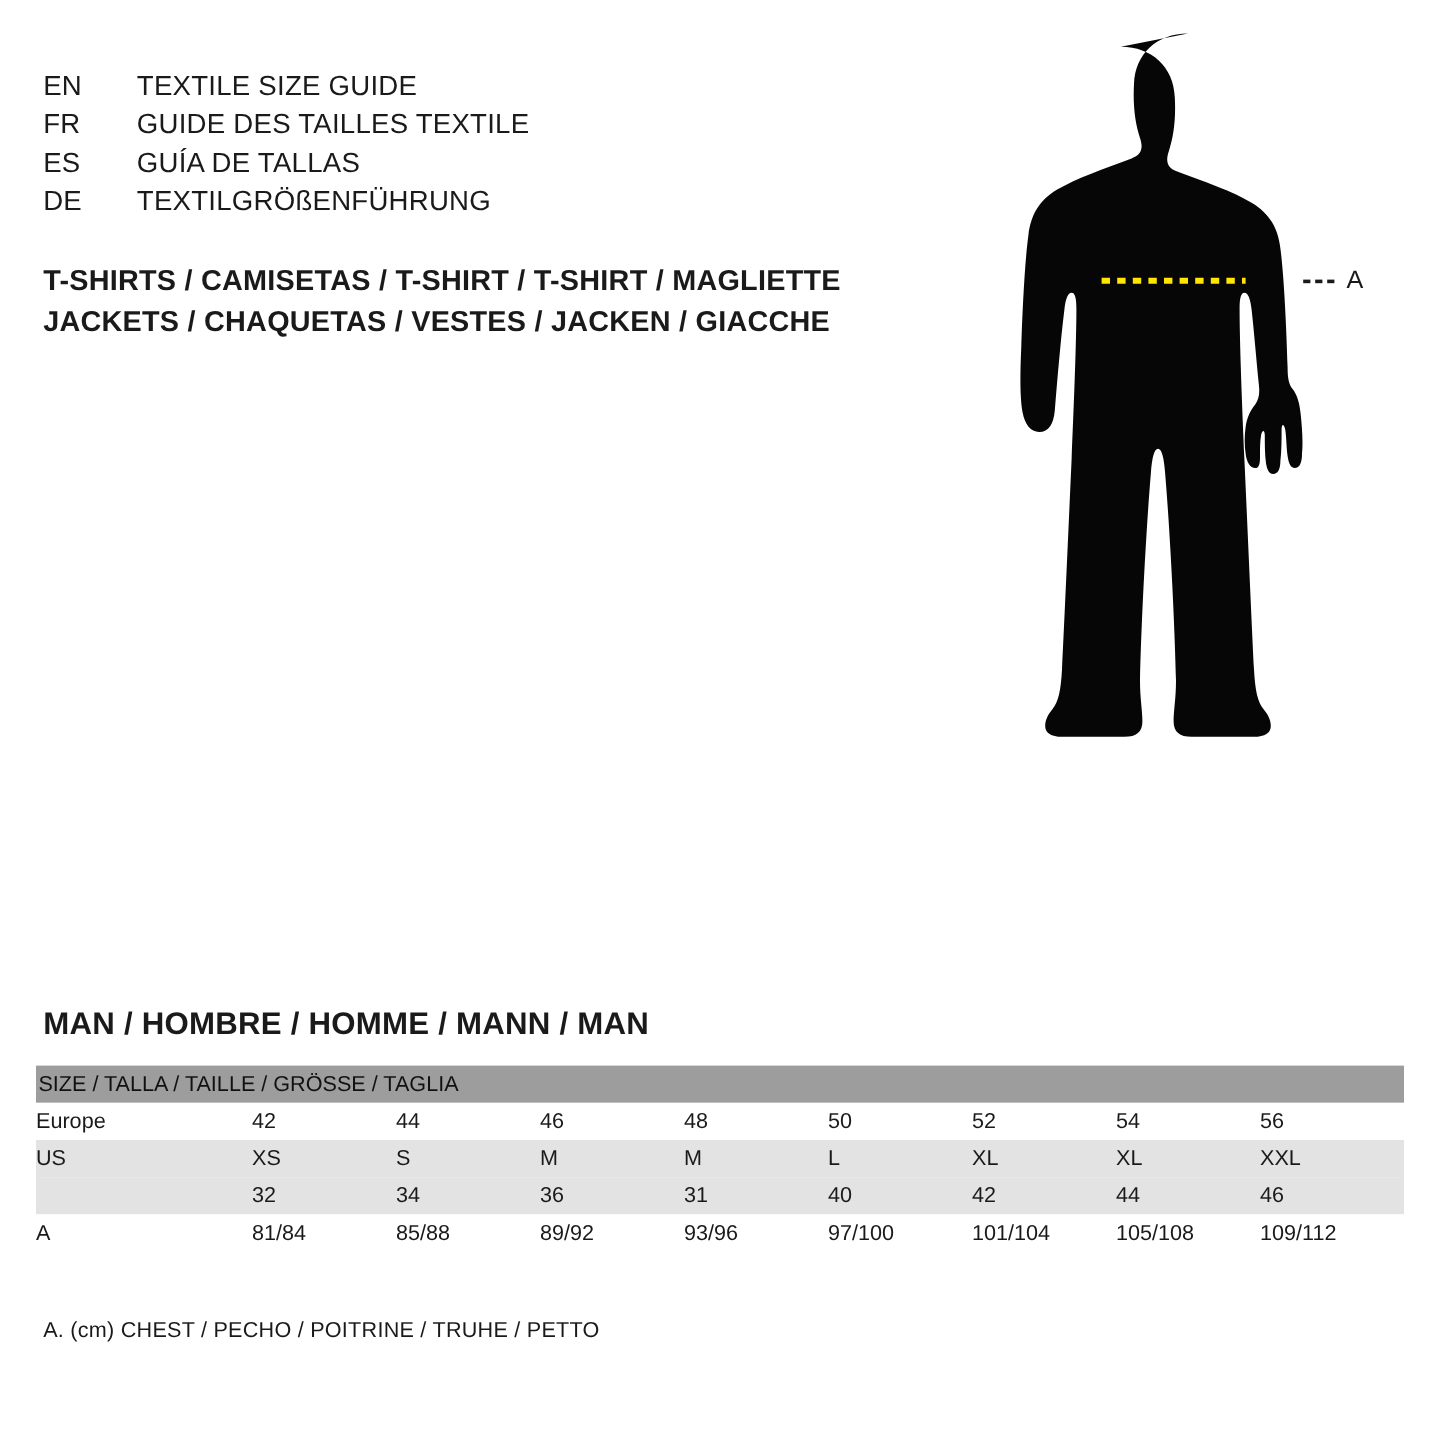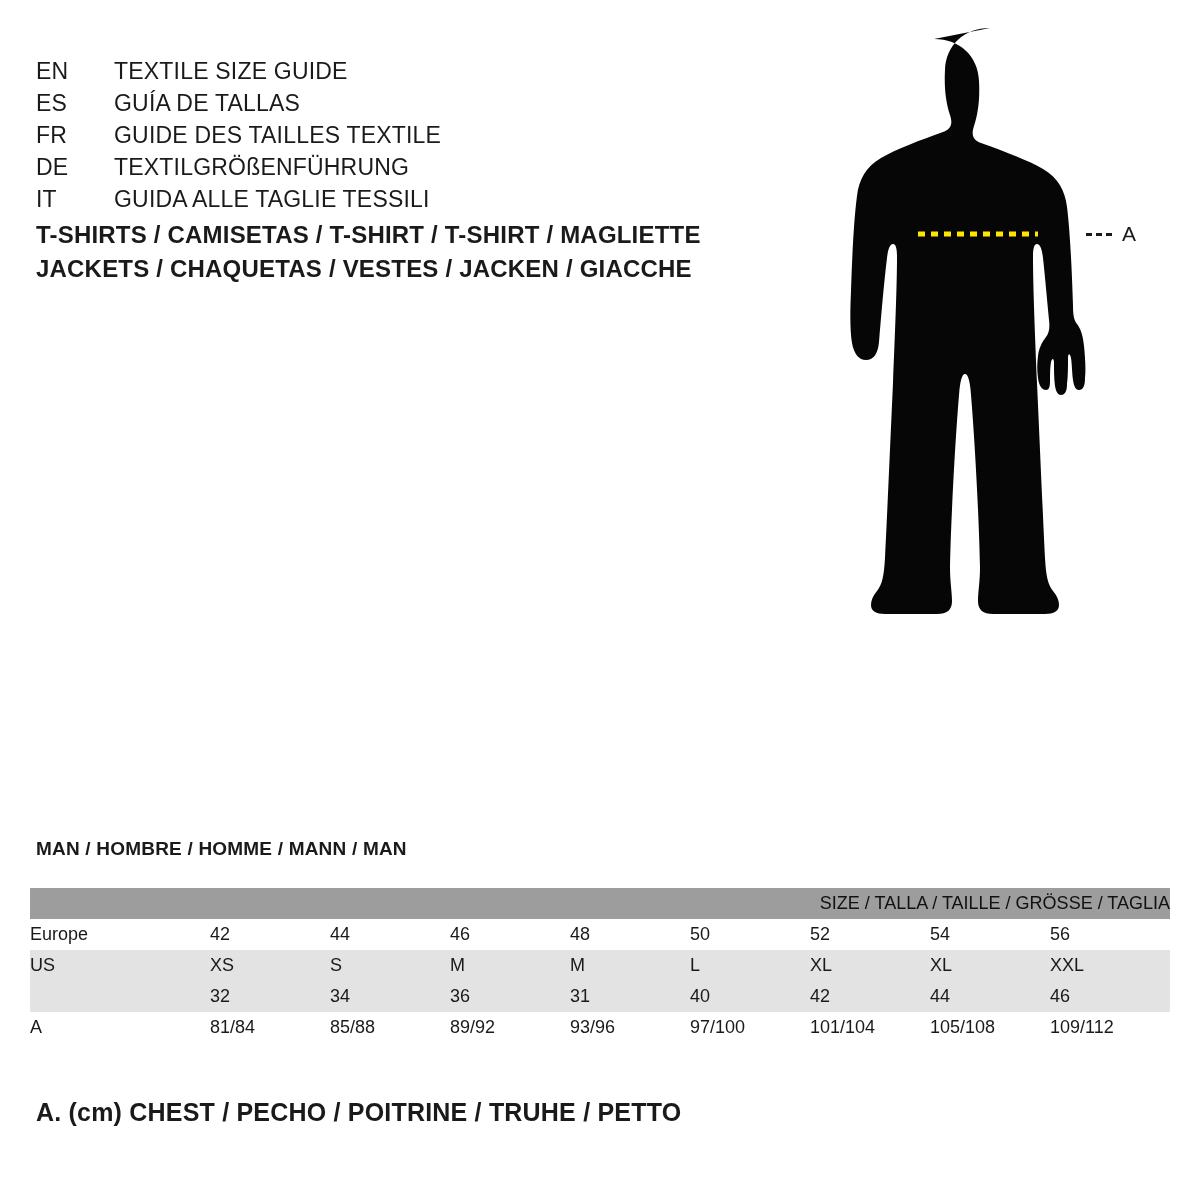--- a/index.html
+++ b/index.html
@@ -93,21 +93,21 @@
     background: #1a1a1a;
     margin-right: 4px;
     vertical-align: top;
   }
 
   
   .man-label {
     position: absolute;
     left: 36px;
     top: 838px;
-    font-size: 19px;
+    font-size: 26px;
     font-weight: bold;
     letter-spacing: 0.2px;
   }
 
   table.size-table {
     position: absolute;
     left: 30px;
     top: 888px;
     width: 1140px;
     border-collapse: collapse;
@@ -118,22 +118,22 @@
     height: 31px;
     vertical-align: middle;
   }
   .row-header td {
     background: #9d9d9d;
     color: #111;
     font-size: 18px;
     height: 30px;
   }
   .row-header td.first {
-    padding-left: 15px;
-    text-align: right;
+    padding-left: 2px;
+    text-align: left;
   }
   .row-light td {
     background: #ffffff;
   }
   .row-grey td {
     background: #e3e3e3;
   }
   td.label-cell {
     padding-left: 10px;
     text-align: left;
@@ -141,50 +141,45 @@
   }
   td.val {
     text-align: left;
     width: 120px;
   }
 
   .footnote {
     position: absolute;
     left: 36px;
     top: 1098px;
-    font-size: 25px;
+    font-size: 18px;
     letter-spacing: 0.2px;
-    font-weight: bold;
   }
 </style>
 </head>
 <body>
 
 <div class="page">
 
   <div class="lang-block">
     <div class="lang-row">
       <span class="lang-code">EN</span>
       <span class="lang-text">TEXTILE SIZE GUIDE</span>
     </div>
     <div class="lang-row">
+      <span class="lang-code">FR</span>
+      <span class="lang-text">GUIDE DES TAILLES TEXTILE</span>
+    </div>
+    <div class="lang-row">
       <span class="lang-code">ES</span>
       <span class="lang-text">GUÍA DE TALLAS</span>
     </div>
     <div class="lang-row">
-      <span class="lang-code">FR</span>
-      <span class="lang-text">GUIDE DES TAILLES TEXTILE</span>
-    </div>
-    <div class="lang-row">
       <span class="lang-code">DE</span>
       <span class="lang-text">TEXTILGRÖßENFÜHRUNG</span>
-    </div>
-    <div class="lang-row">
-      <span class="lang-code">IT</span>
-      <span class="lang-text">GUIDA ALLE TAGLIE TESSILI</span>
     </div>
   </div>
 
   <div class="category-block">
     <div class="category-line">T-SHIRTS / CAMISETAS / T-SHIRT / T-SHIRT / MAGLIETTE</div>
     <div class="category-line">JACKETS / CHAQUETAS / VESTES / JACKEN / GIACCHE</div>
   </div>
 
   <div class="figure">
     <svg width="400" height="780" viewBox="0 0 400 780" xmlns="http://www.w3.org/2000/svg">

